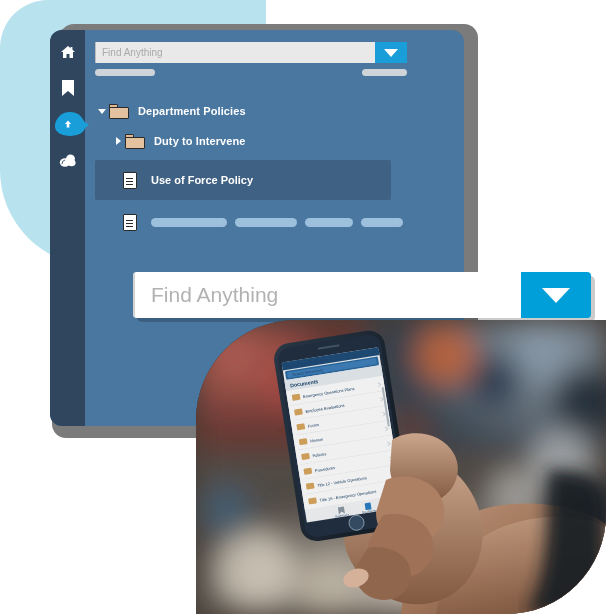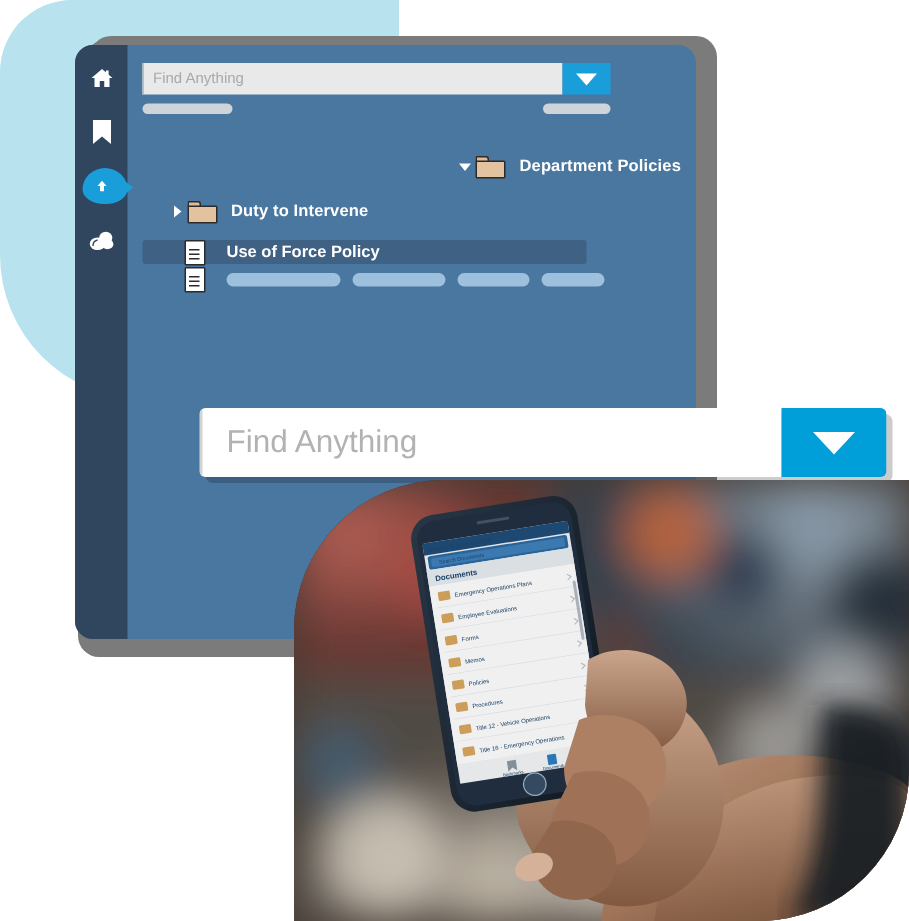--- a/index.html
+++ b/index.html
@@ -104,21 +104,21 @@
 
   
   .tree { margin-top: 22px; }
   .node {
     display: flex; align-items: center;
     height: 26px;
     color: #ffffff;
     font-size: 11px; font-weight: bold;
     letter-spacing: .1px;
   }
-  .node.lvl1 { padding-left: 0px; justify-content: flex-end; }
+  .node.lvl1 { padding-left: 0px; }
   .node.lvl2 { padding-left: 16px; margin-top: 4px; }
 
   .tw {
     width: 14px; flex: 0 0 14px;
     display: flex; align-items: center; justify-content: center;
   }
   .tw-down { width:0;height:0;border-left:4px solid transparent;border-right:4px solid transparent;border-top:5px solid #fff; }
   .tw-right { width:0;height:0;border-top:4px solid transparent;border-bottom:4px solid transparent;border-left:5px solid #fff; }
 
   .folder {
@@ -147,21 +147,21 @@
     background: #ffffff; border: 1.3px solid #2b2b2b;
     border-radius: 1px;
   }
   .doc .ln {
     position: absolute; left: 2.5px; height: 1.2px; background: #2b2b2b; width: 7px;
   }
   .doc .l1 { top: 6px; } .doc .l2 { top: 9px; } .doc .l3 { top: 12px; }
 
   .row-doc {
     display: flex; align-items: center;
-    height: 16px; padding-left: 28px;
+    height: 40px; padding-left: 28px;
   }
   .row-doc.selected {
     background: #3f6183; border-radius: 2px;
     width: 296px; margin-left: 0px;
   }
   .row-doc .label {
     color: #fff; font-size: 11px; font-weight: bold;
   }
   .row-doc .doc { margin-right: 14px; }
 

